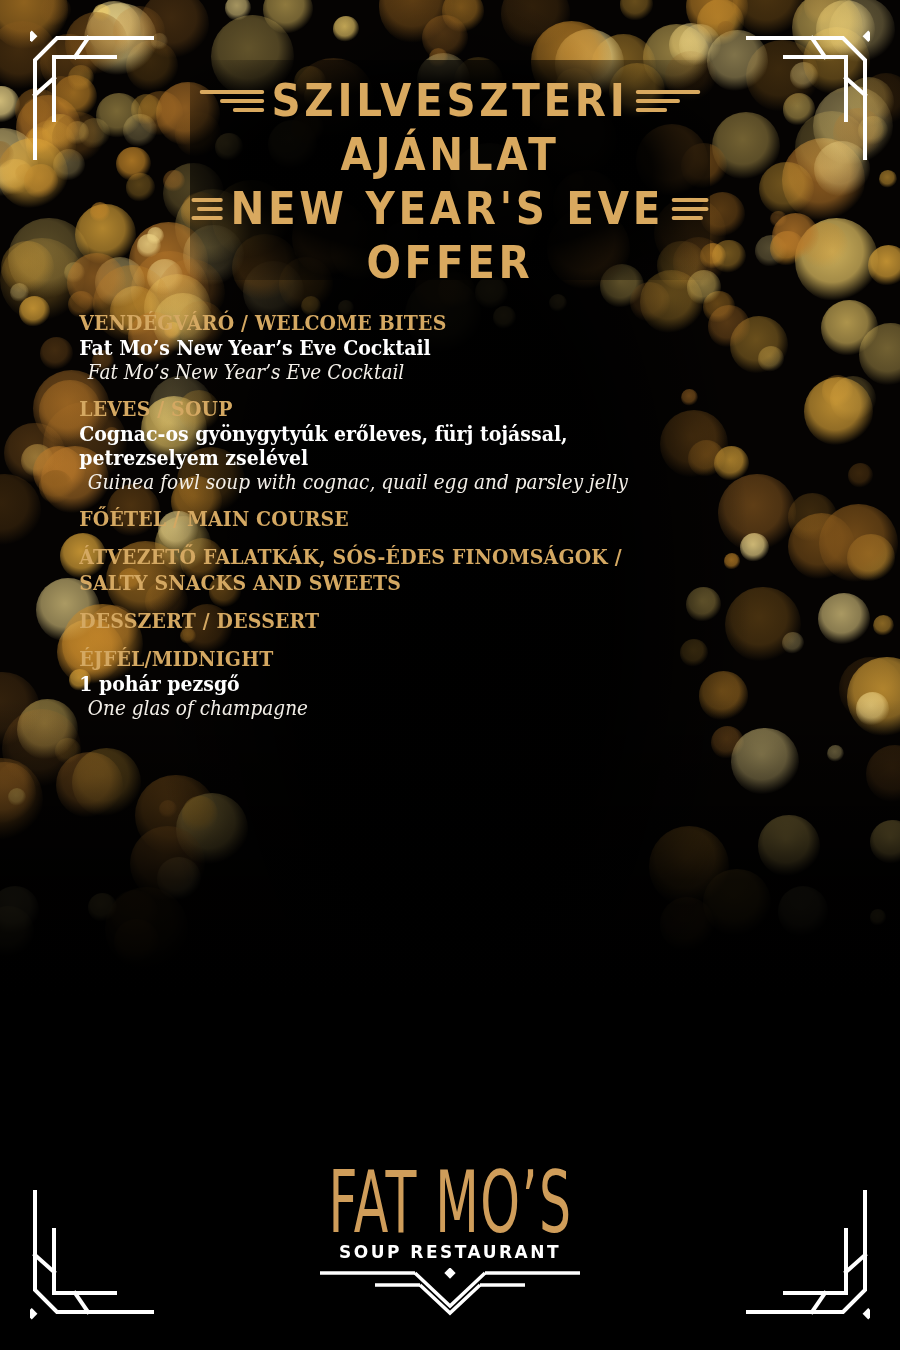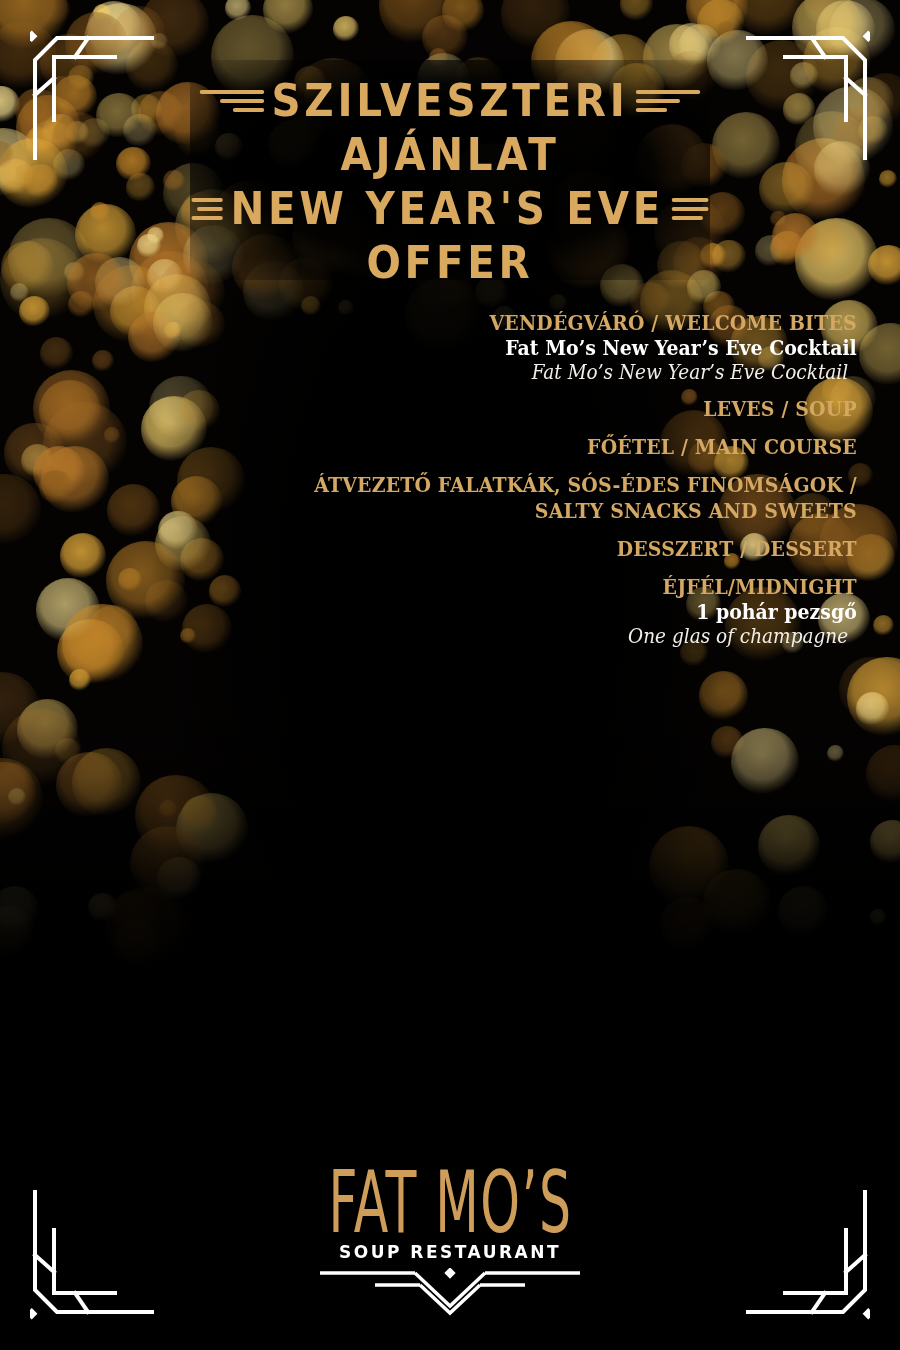--- a/index.html
+++ b/index.html
@@ -41,21 +41,21 @@
     font-size: 44px; height: 54px; display: flex; justify-content: center; align-items: center;
     position: relative; transform: scaleX(0.92);
   }
   .speed-lines { display: inline-flex; flex-direction: column; gap: 5px; margin: 0 8px; }
   .speed-lines span { display: block; height: 4px; background: #d9a95f; border-radius: 2px; }
   .speed-lines.left { align-items: flex-end; }
   .speed-lines.right { align-items: flex-start; }
 
   
   .menu {
-    position: absolute; left: 0; right: 0; top: 310px; text-align: right;
+    position: absolute; left: 0; right: 0; top: 310px; text-align: left;
     font-family: "DejaVu Serif", serif;
     margin-left: 36px;
   }
   .section { margin-bottom: 12px; }
   .section-heading {
     color: #d4a862; font-weight: bold; font-size: 21px; line-height: 26px;
     letter-spacing: 0.2px; transform: scaleX(0.9); transform-origin: center;
   }
   .dish-hu {
     color: #ffffff; font-weight: bold; font-size: 21px; line-height: 24px;
@@ -430,20 +430,25 @@
       <div class="section-heading">VENDÉGVÁRÓ / WELCOME BITES</div>
       <div class="dish">
         <div class="dish-hu">Fat Mo’s New Year’s Eve Cocktail</div>
         <div class="dish-en">Fat Mo’s New Year’s Eve Cocktail</div>
       </div>
     </div>
 
 
     <div class="section">
       <div class="section-heading">LEVES / SOUP</div>
+      <div class="dish">
+        <div class="dish-hu">Cognac-os gyönygytyúk erőleves, fürj tojással,</div>
+        <div class="dish-hu">petrezselyem zselével</div>
+        <div class="dish-en">Guinea fowl soup with cognac, quail egg and parsley jelly</div>
+      </div>
     </div>
 
     <div class="section">
       <div class="section-heading">FŐÉTEL / MAIN COURSE</div>
     </div>
 
     <div class="section">
       <div class="section-heading">ÁTVEZETŐ FALATKÁK, SÓS-ÉDES FINOMSÁGOK /</div>
       <div class="section-heading">SALTY SNACKS AND SWEETS</div>
     </div>

